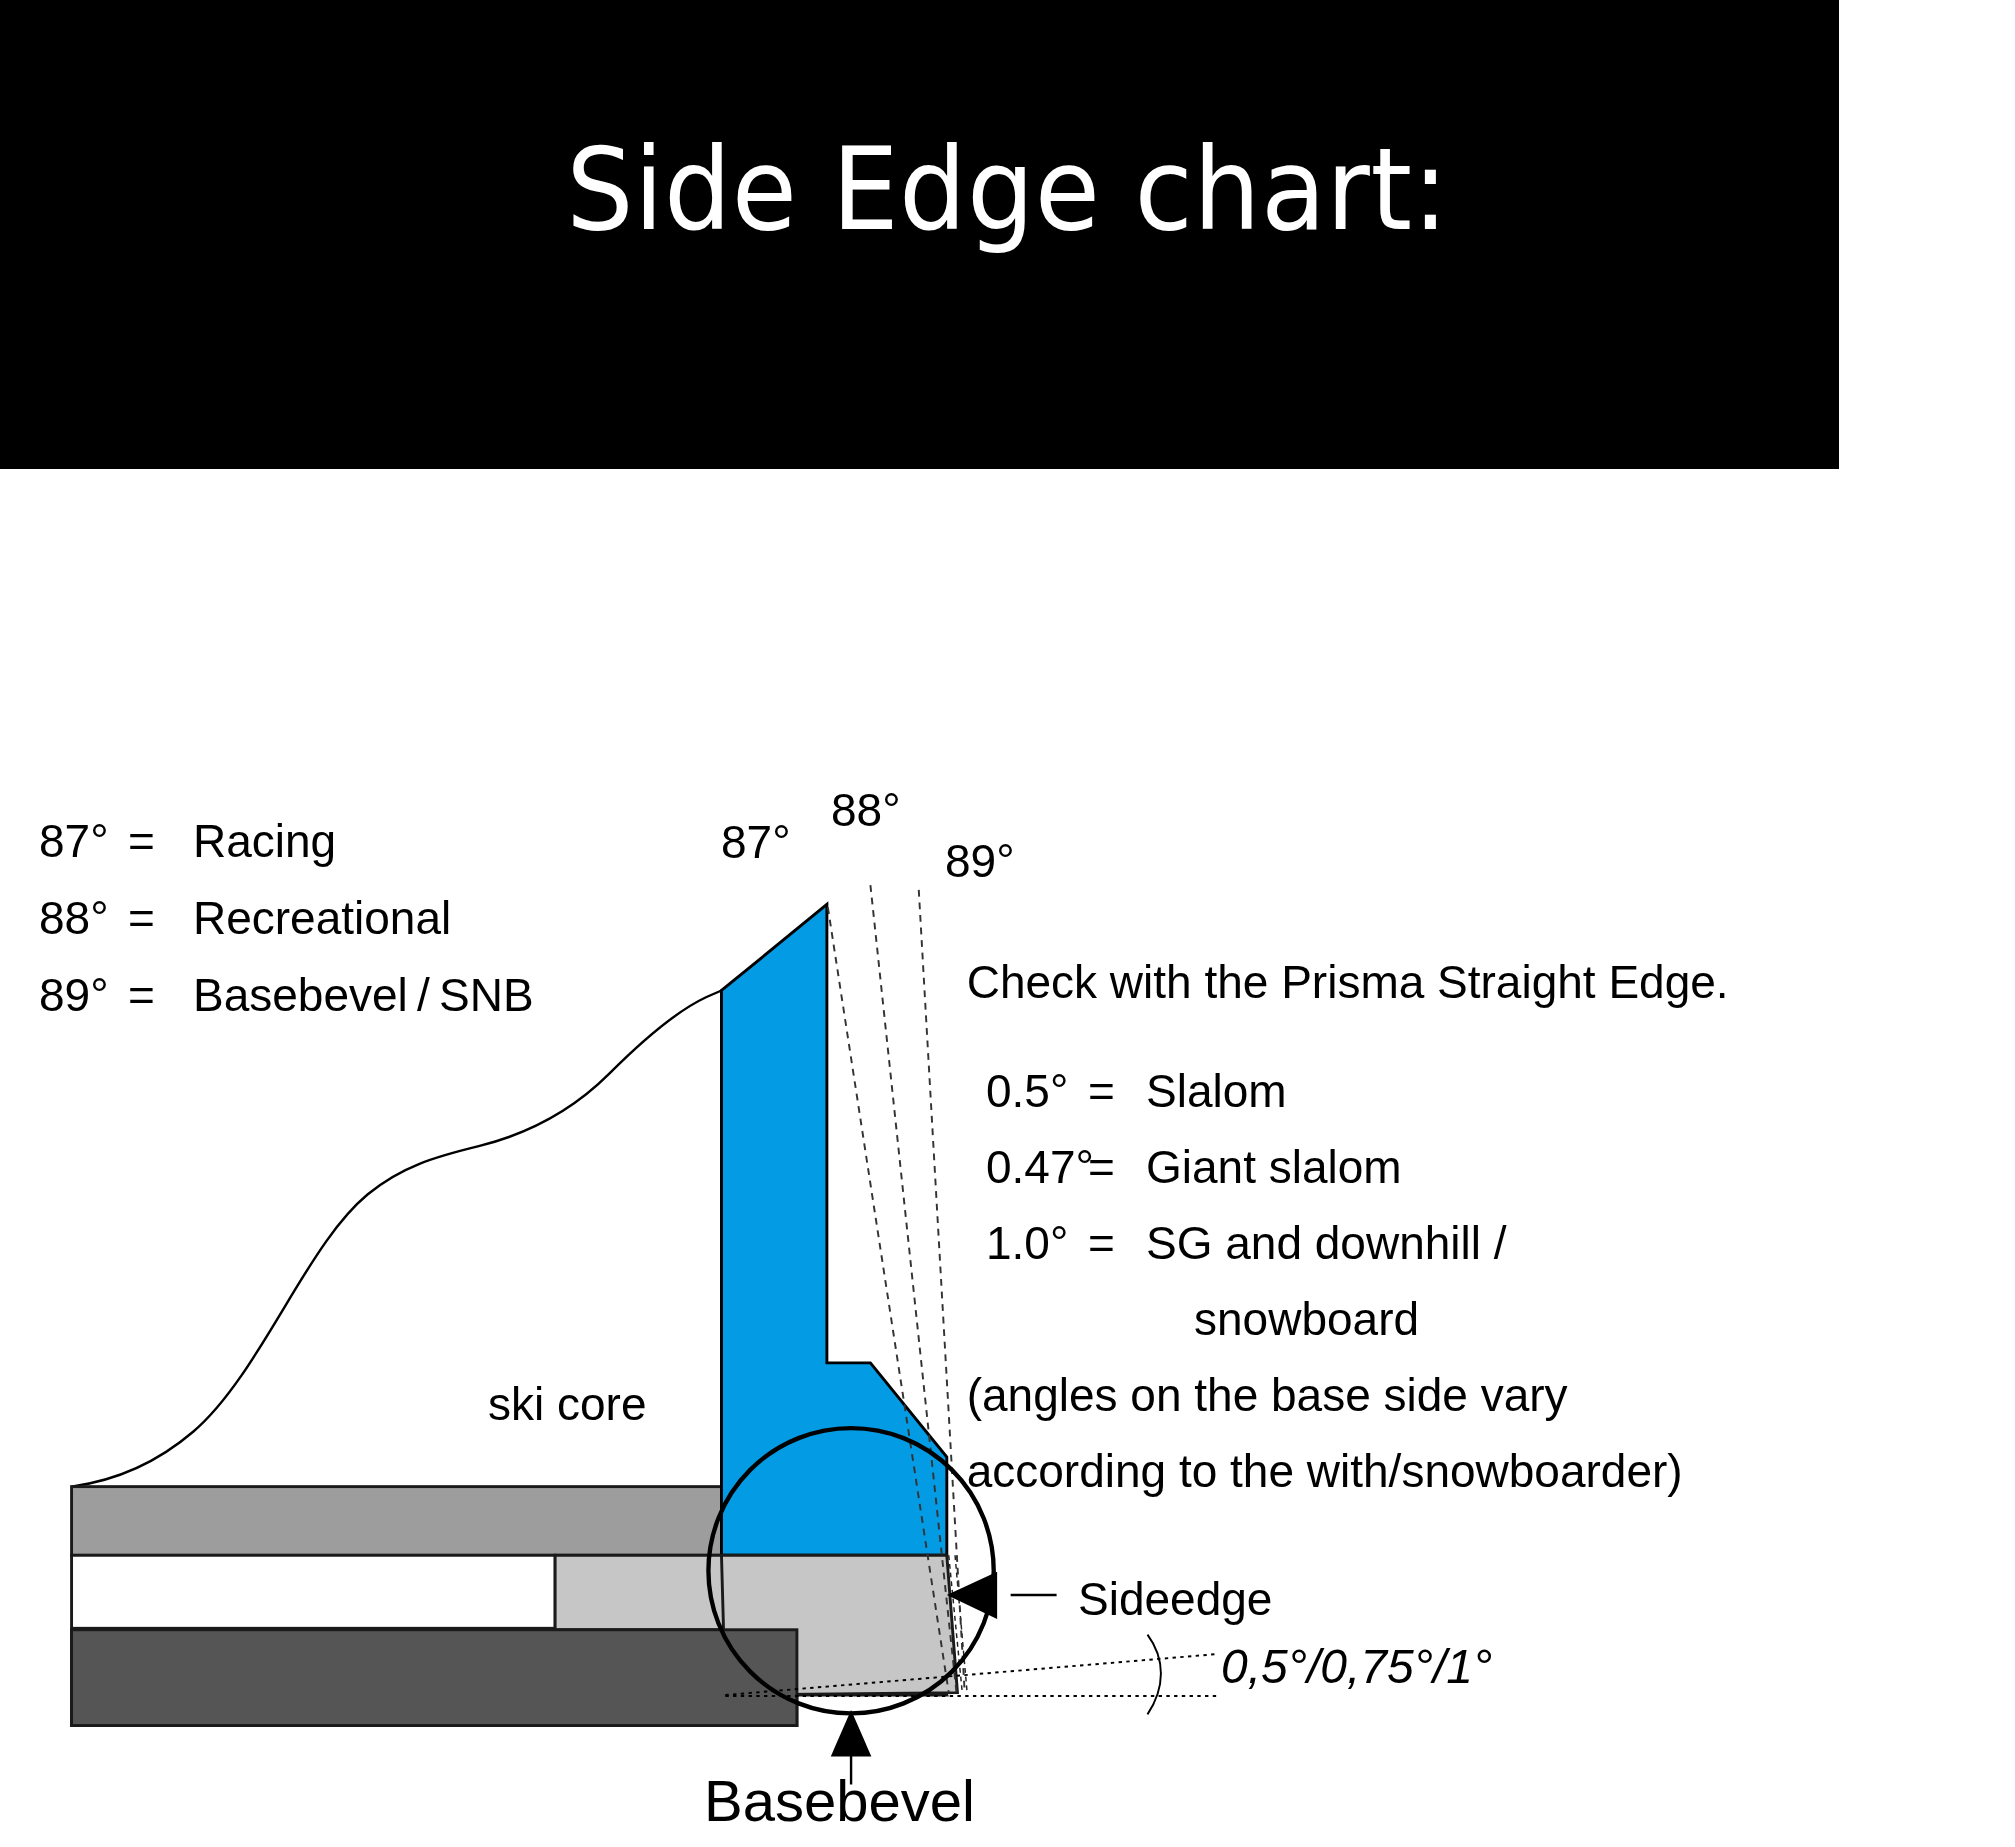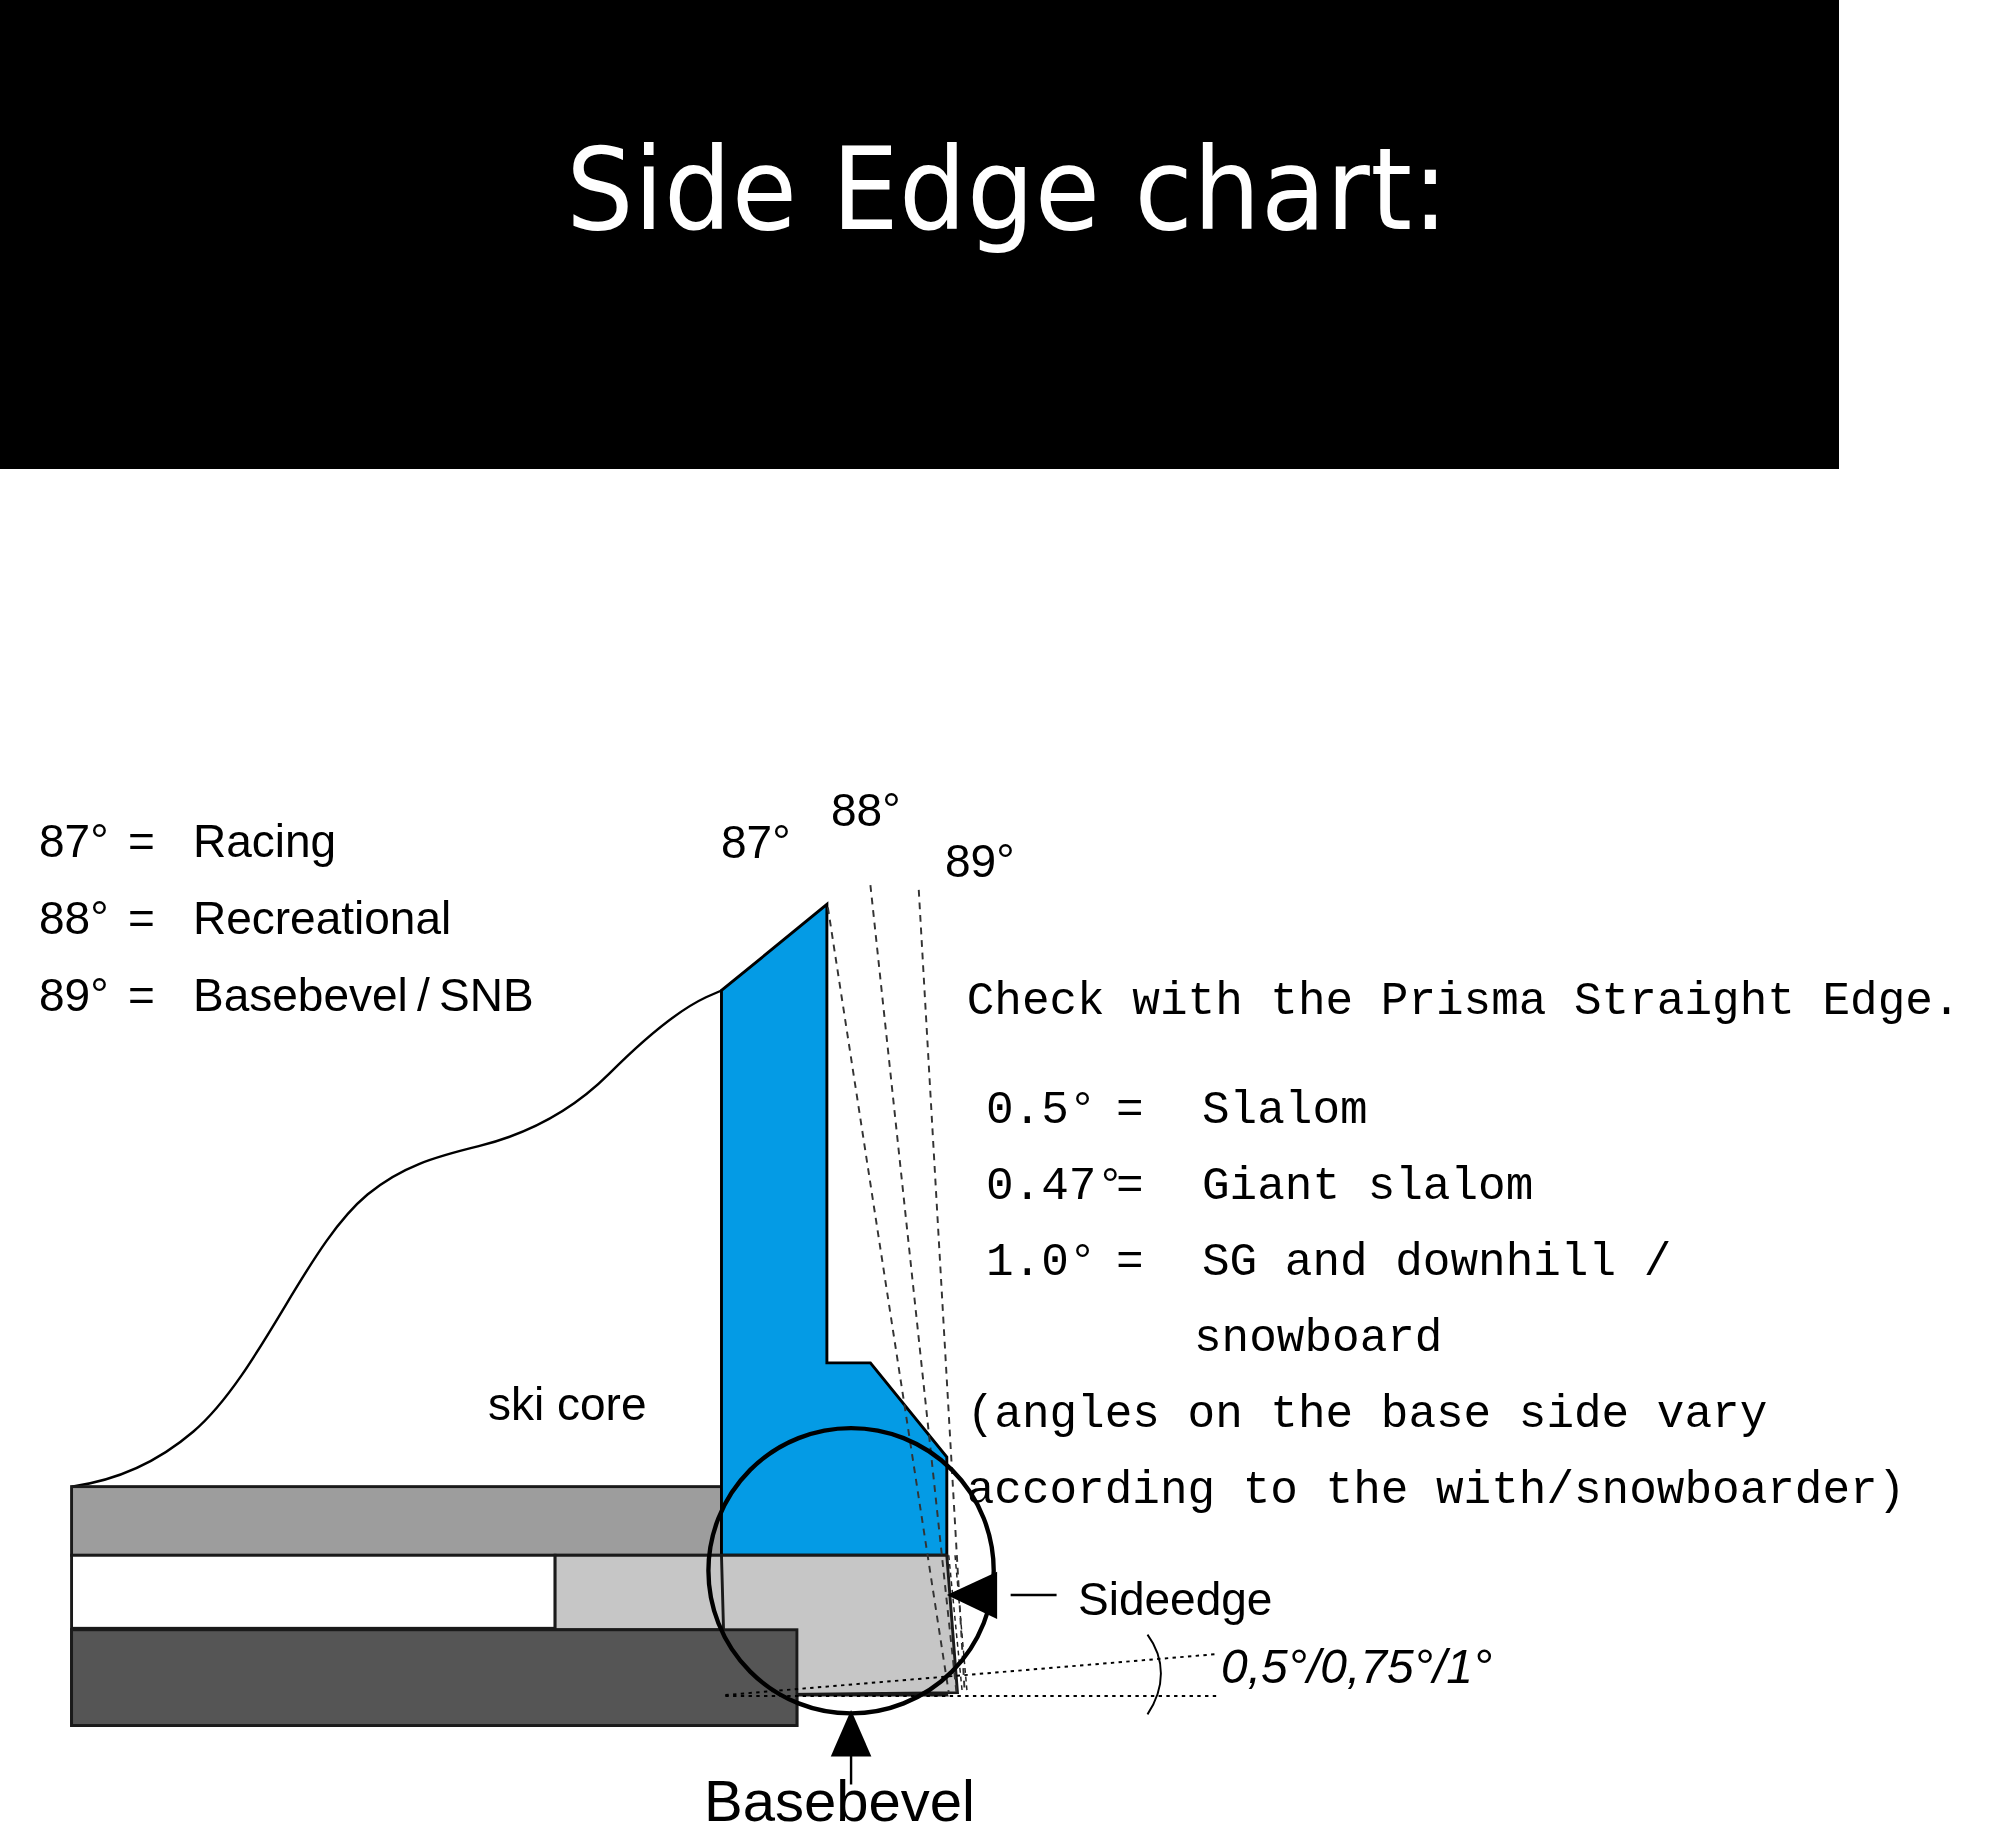--- a/index.html
+++ b/index.html
@@ -29,23 +29,23 @@
        transform-origin:0 0;}
 
   
   .legend{left:39px;top:803px;font-size:46px;line-height:77px;}
   .legend .row{display:flex;}
   .legend .deg{display:inline-block;width:89px;}
   .legend .eq{display:inline-block;width:65px;}
   .legend .lbl{display:inline-block;}
 
   
-  .rblock{left:986px;top:964px;font-size:46px;line-height:76px;font-family:Liberation Mono, monospace;}
+  .rblock{left:986px;top:944px;font-size:46px;line-height:76px;}
   .rblock .hd{margin-bottom:33px;margin-left:-19.3px;}
-  .rblock .row{display:flex;gap:28px;}
+  .rblock .row{display:flex;}
   .rblock .num{display:inline-block;width:102px;}
   .rblock .eq{display:inline-block;width:58px;}
   .rblock .cont{margin-left:208px;}
   .rblock .par{margin-left:-19.3px;}
 
   
   .ang{font-size:46px;}
   .ang-87{left:721px;top:815px;}
   .ang-88{left:831px;top:783px;}
   .ang-89{left:945px;top:834px;}

